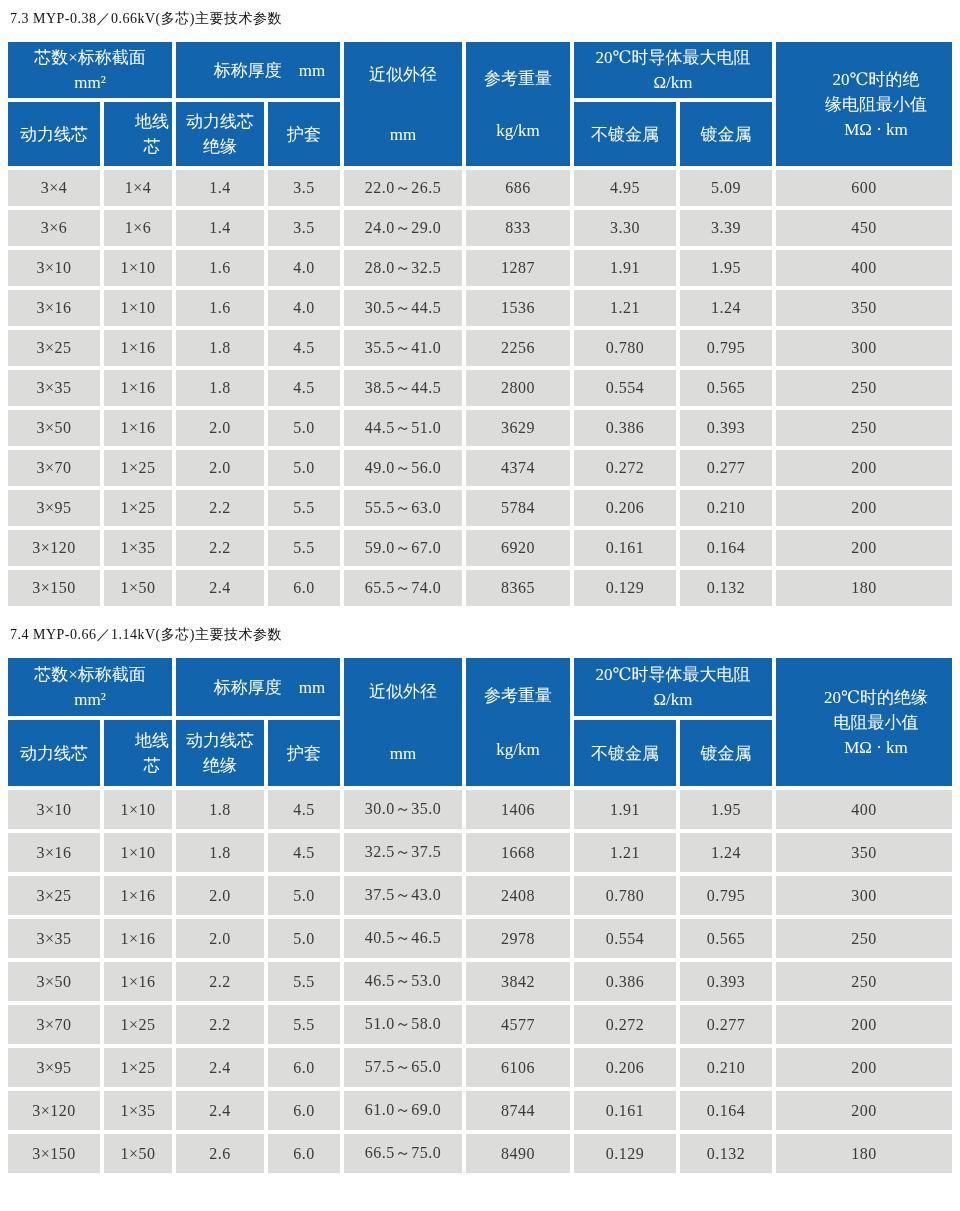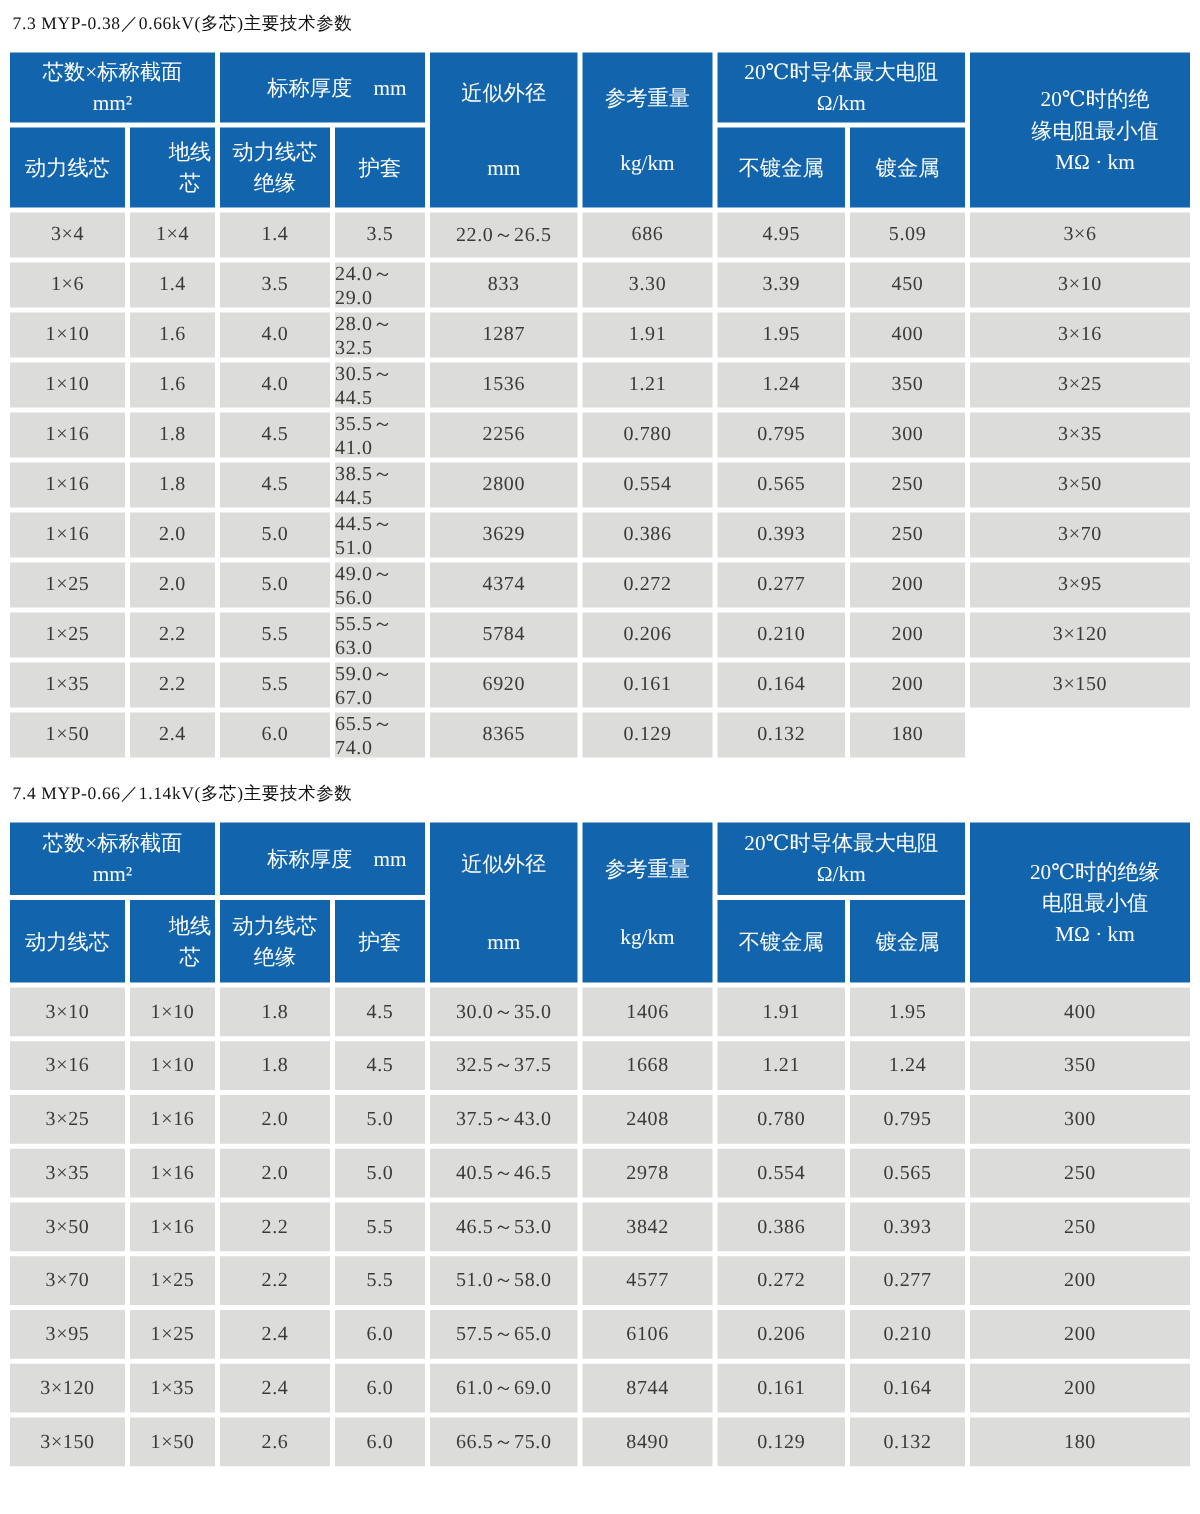--- a/index.html
+++ b/index.html
@@ -95,20 +95,21 @@
     <div class="hcell h-ti">镀金属</div>
 
   <div class="cell">3×4</div>
       <div class="cell">1×4</div>
       <div class="cell">1.4</div>
       <div class="cell">3.5</div>
       <div class="cell">22.0～26.5</div>
       <div class="cell">686</div>
       <div class="cell">4.95</div>
       <div class="cell">5.09</div>
+      <div class="cell">600</div>
       <div class="cell">3×6</div>
       <div class="cell">1×6</div>
       <div class="cell">1.4</div>
       <div class="cell">3.5</div>
       <div class="cell">24.0～29.0</div>
       <div class="cell">833</div>
       <div class="cell">3.30</div>
       <div class="cell">3.39</div>
       <div class="cell">450</div>
       <div class="cell">3×10</div>

